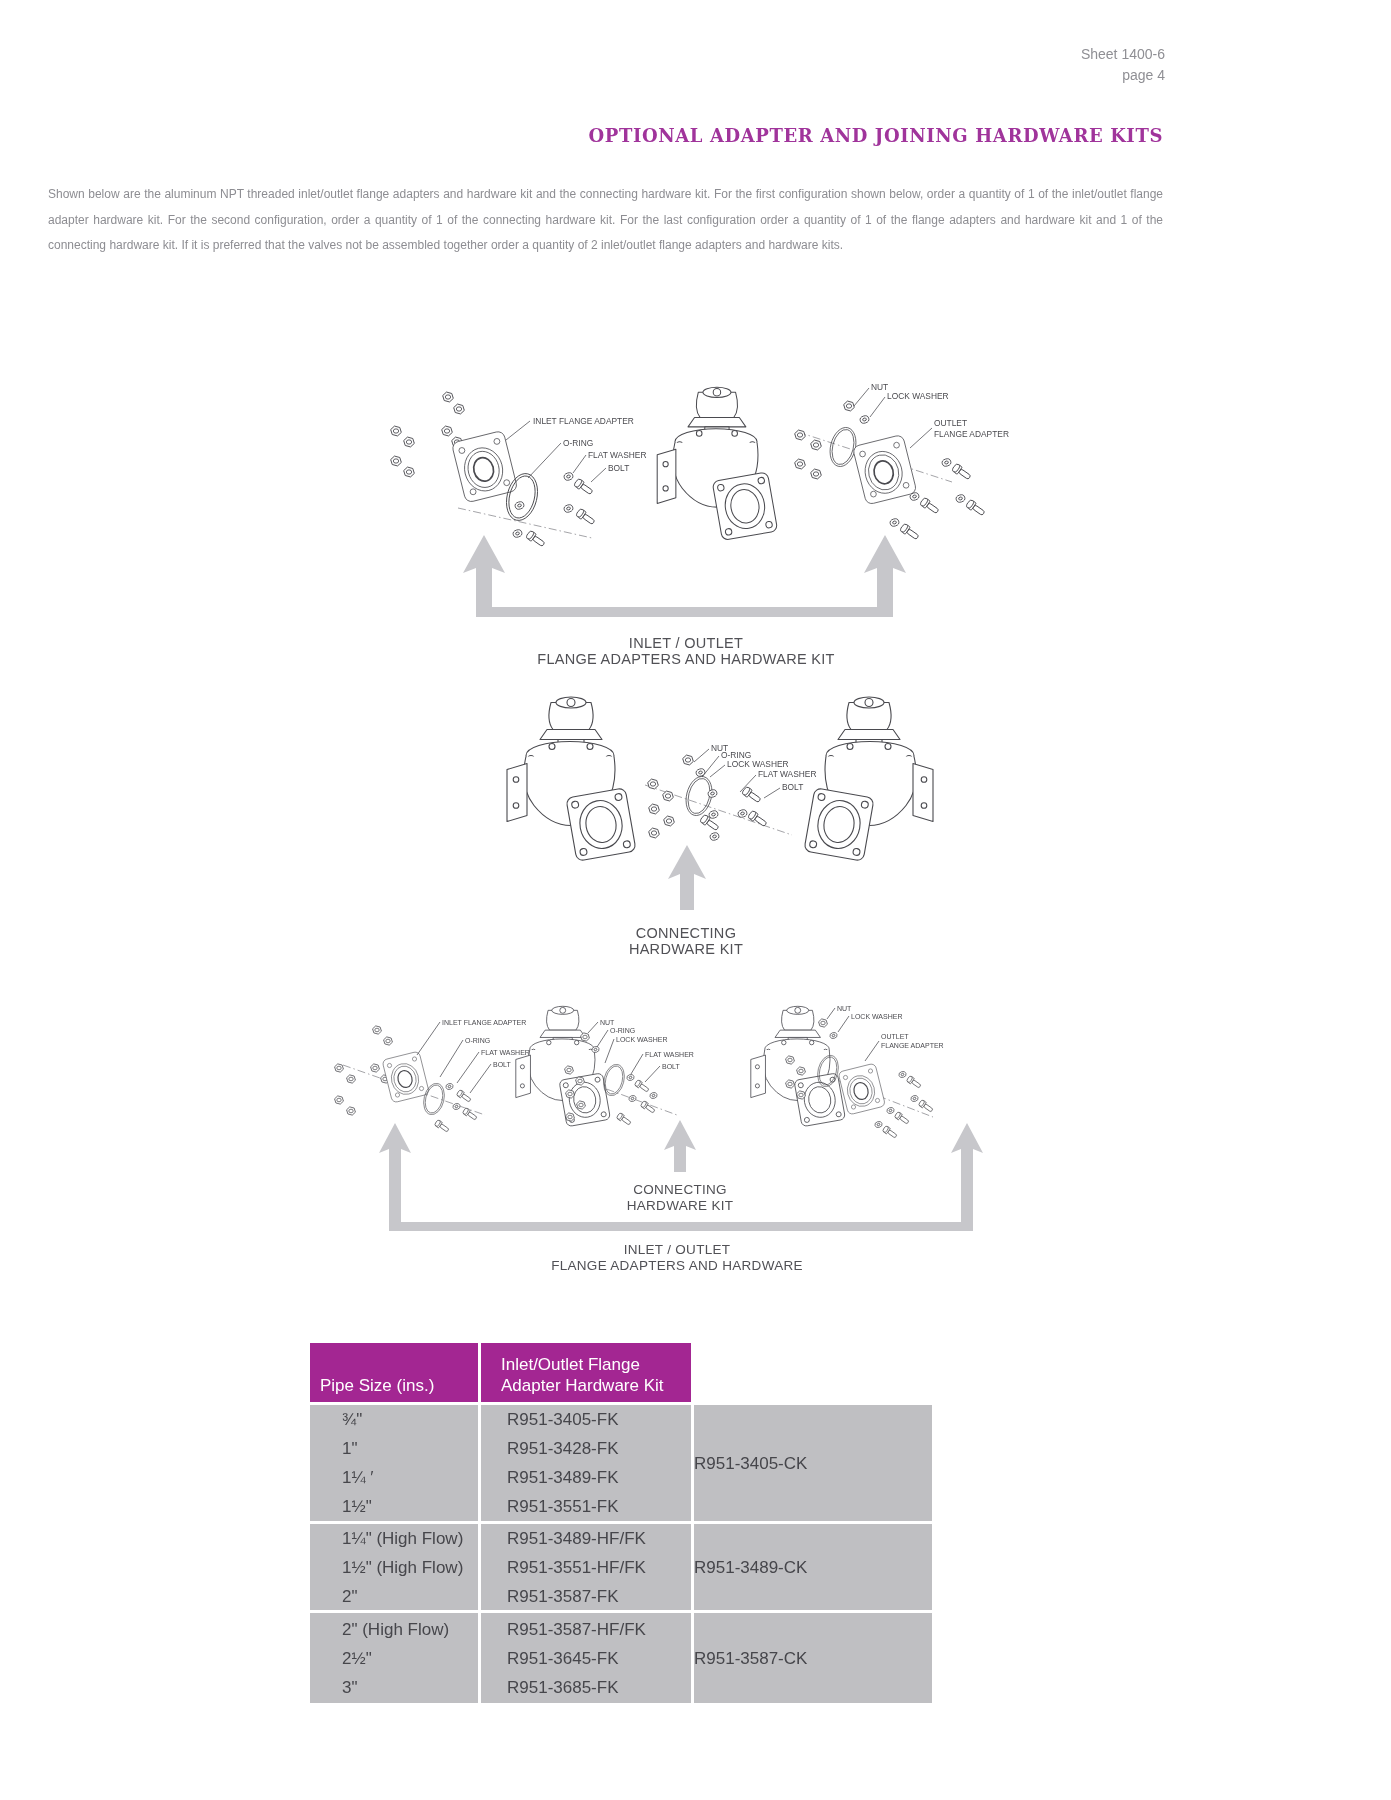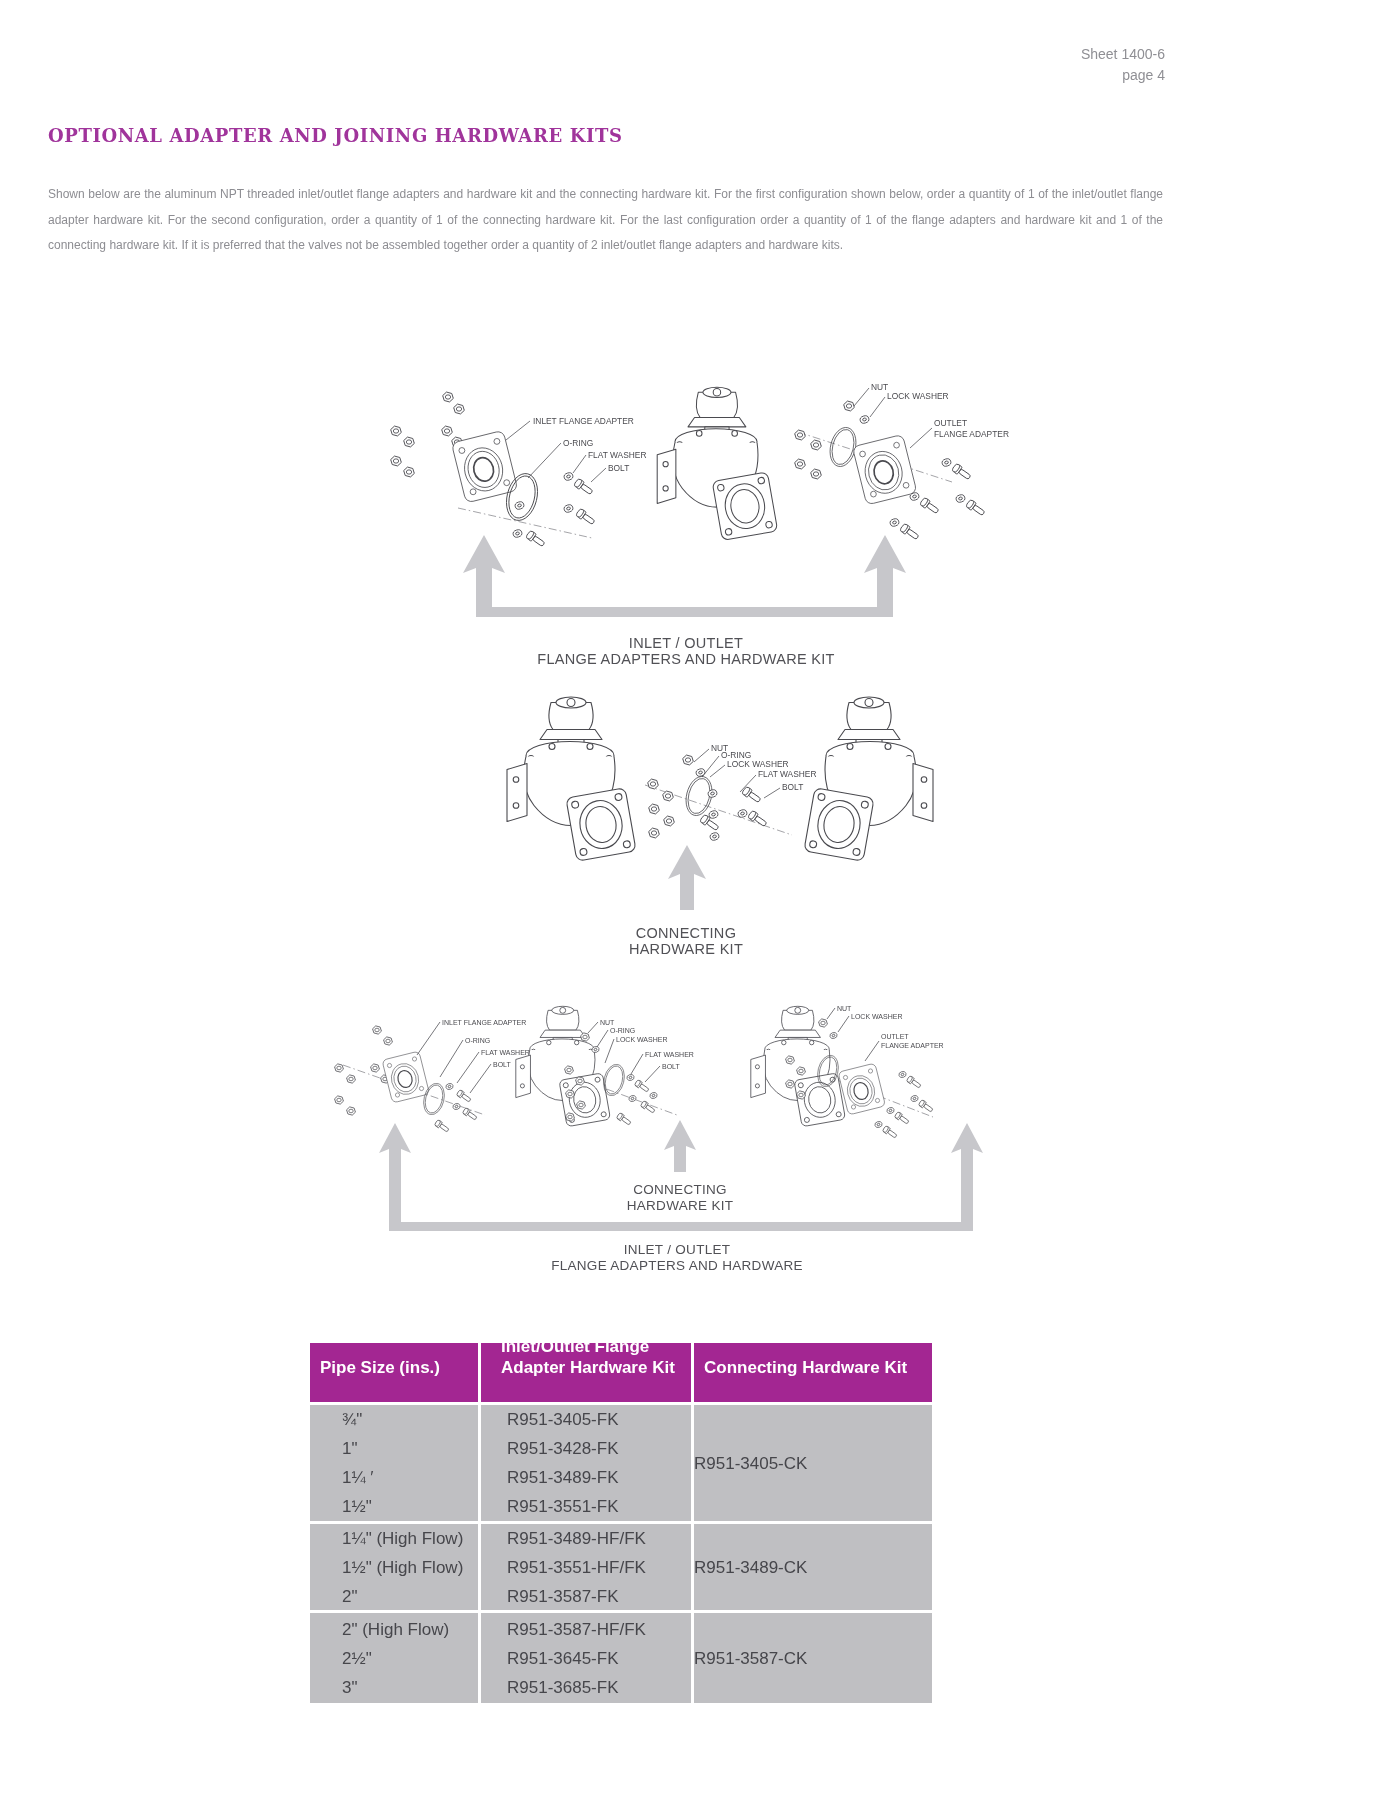--- a/index.html
+++ b/index.html
@@ -1,36 +1,36 @@
 <!DOCTYPE html>
 <html><head>
 <meta charset="utf-8">
 <style>
   html,body{margin:0;padding:0;background:#ffffff;}
   .page{position:relative;width:1391px;height:1800px;background:#ffffff;overflow:hidden;
         font-family:"Liberation Sans",sans-serif;}
   .sheet-info{position:absolute;top:44px;right:226px;text-align:right;color:#8f8f94;
         font-size:14px;line-height:21px;}
-  .doc-title{position:absolute;top:125px;left:48px;width:1115px;text-align:left;
+  .doc-title{position:absolute;top:125px;left:48px;width:1115px;text-align:right;
         font-family:"DejaVu Serif","Liberation Serif",serif;font-weight:bold;
         font-size:18px;letter-spacing:0.6px;color:#a0349b;}
   .intro{position:absolute;top:182px;left:48px;width:1115px;color:#8d8d92;
         font-size:12px;line-height:25.6px;text-align:justify;text-align-last:left;}
   svg{position:absolute;overflow:visible;}
   .dlabel{font-family:"Liberation Sans",sans-serif;fill:#4a4a4f;}
   .cap{font-family:"Liberation Sans",sans-serif;fill:#515156;text-anchor:middle;letter-spacing:0.3px;}
   .leader{stroke:#4a4a4f;stroke-width:0.75;fill:none;}
   .axis{stroke:#7d7d82;stroke-width:0.7;fill:none;stroke-dasharray:8 3 1.5 3;}
   .arrow{fill:#c7c7cb;}
   
   .tbl{position:absolute;left:310px;top:1343px;width:622px;height:357px;background:#ffffff;
        color:#46464b;font-size:17px;}
   .trow{display:flex;gap:3px;}
-  .hcell{background:#a32692;color:#ffffff;font-weight:bold;display:flex;flex-direction:column;
-       justify-content:flex-end;padding-bottom:24px;box-sizing:border-box;line-height:21px;}
+  .hcell{background:#a32692;color:#ffffff;font-weight:normal;display:flex;flex-direction:column;
+       justify-content:flex-end;padding-bottom:6px;box-sizing:border-box;line-height:21px;}
   .bcell{background:#bfbfc2;box-sizing:border-box;display:flex;flex-direction:column;
        justify-content:center;}
   .c1{width:168px;} .c2{width:210px;} .c3{width:238px;}
   .hcell.c1{padding-left:10px;} .hcell.c2{padding-left:20px;} .hcell.c3{padding-left:10px;}
   .bcell.c1{padding-left:32px;} .bcell.c2{padding-left:26px;}
   .bcell.c3{align-items:flex-start;justify-content:center;}
   .bgroup{margin-top:3px;}
   .bcell div{line-height:29px;}
 </style>
 </head>
@@ -348,23 +348,20 @@
 
   <div class="tbl">
     <div class="trow" style="height:59px">
       <div class="hcell c1">
         <div>Pipe Size (ins.)</div>
       </div>
       <div class="hcell c2">
         <div>Inlet/Outlet Flange</div>
         <div>Adapter Hardware Kit</div>
       </div>
-      <div class="hcell c3">
-        <div>Connecting Hardware Kit</div>
-      </div>
     </div>
 
     <div class="trow bgroup" style="height:116px">
       <div class="bcell c1">
         <div>¾"</div>
         <div>1"</div>
         <div>1¼ ′</div>
         <div>1½"</div>
       </div>
       <div class="bcell c2">

